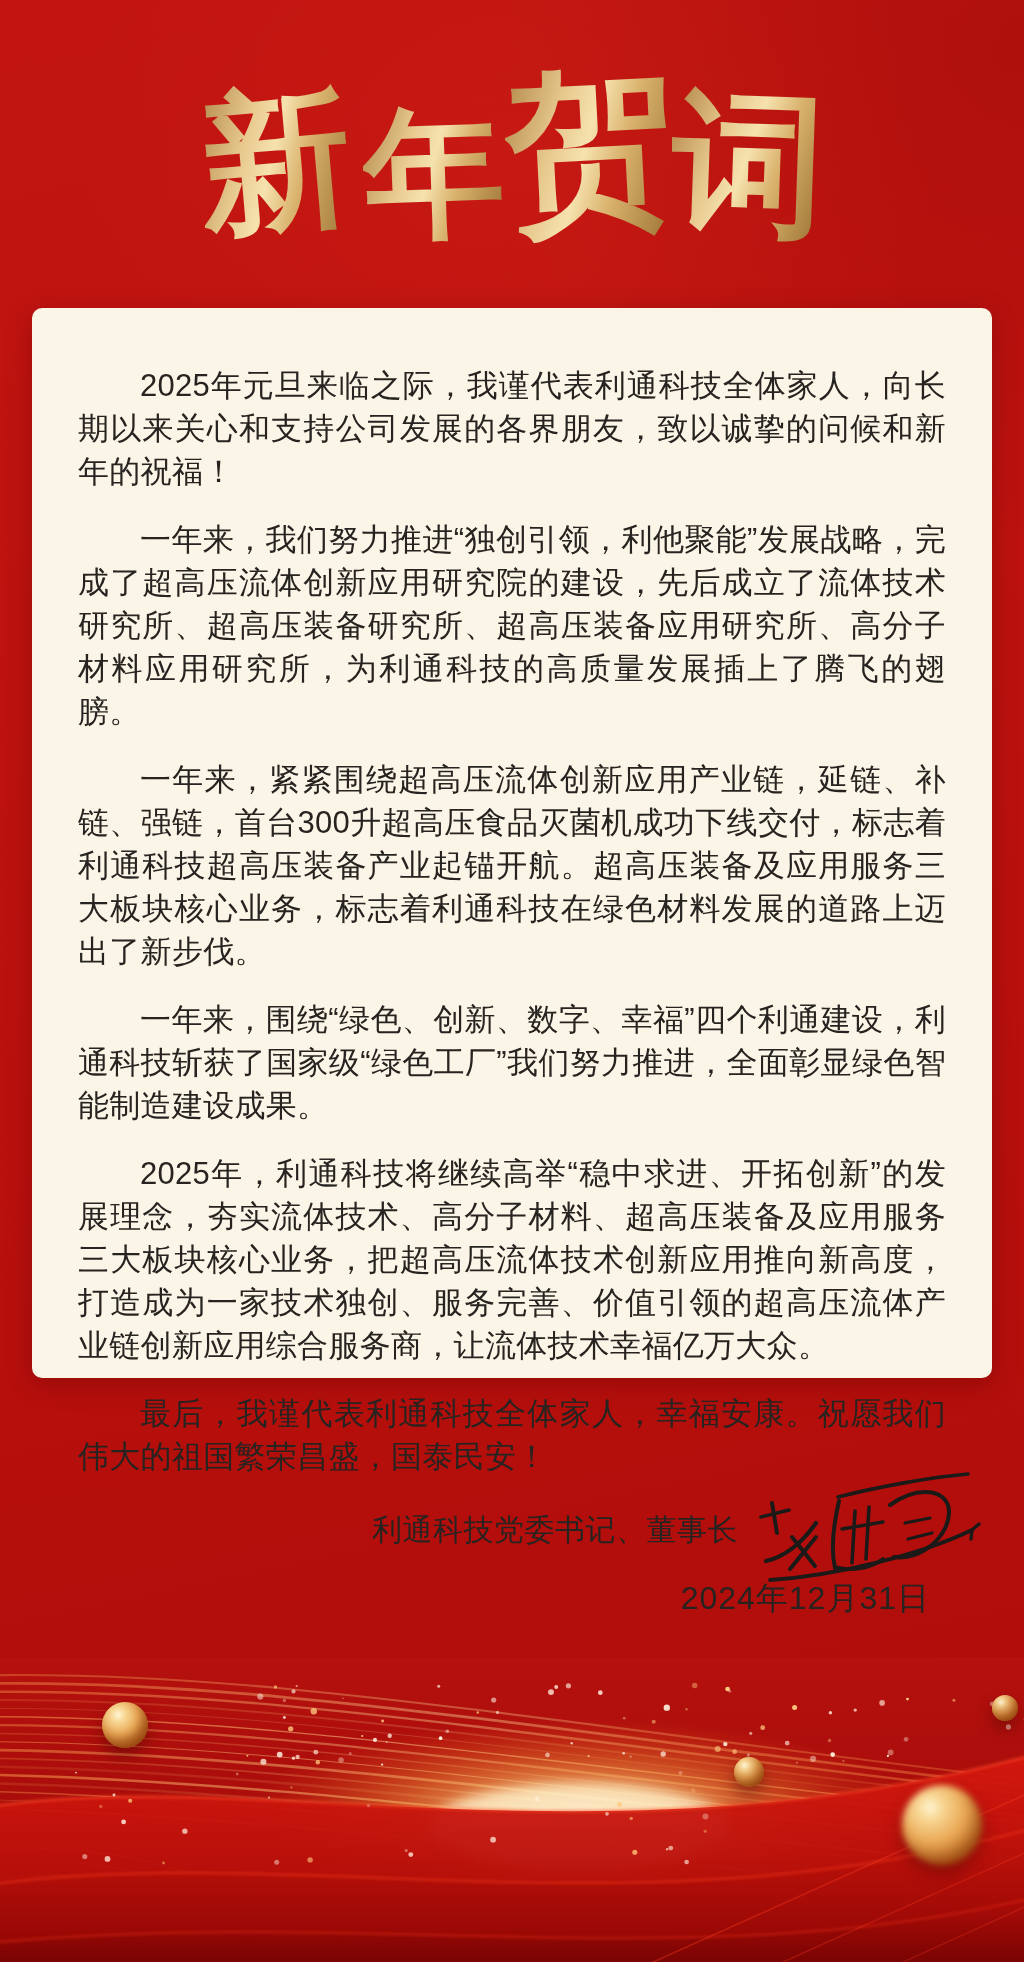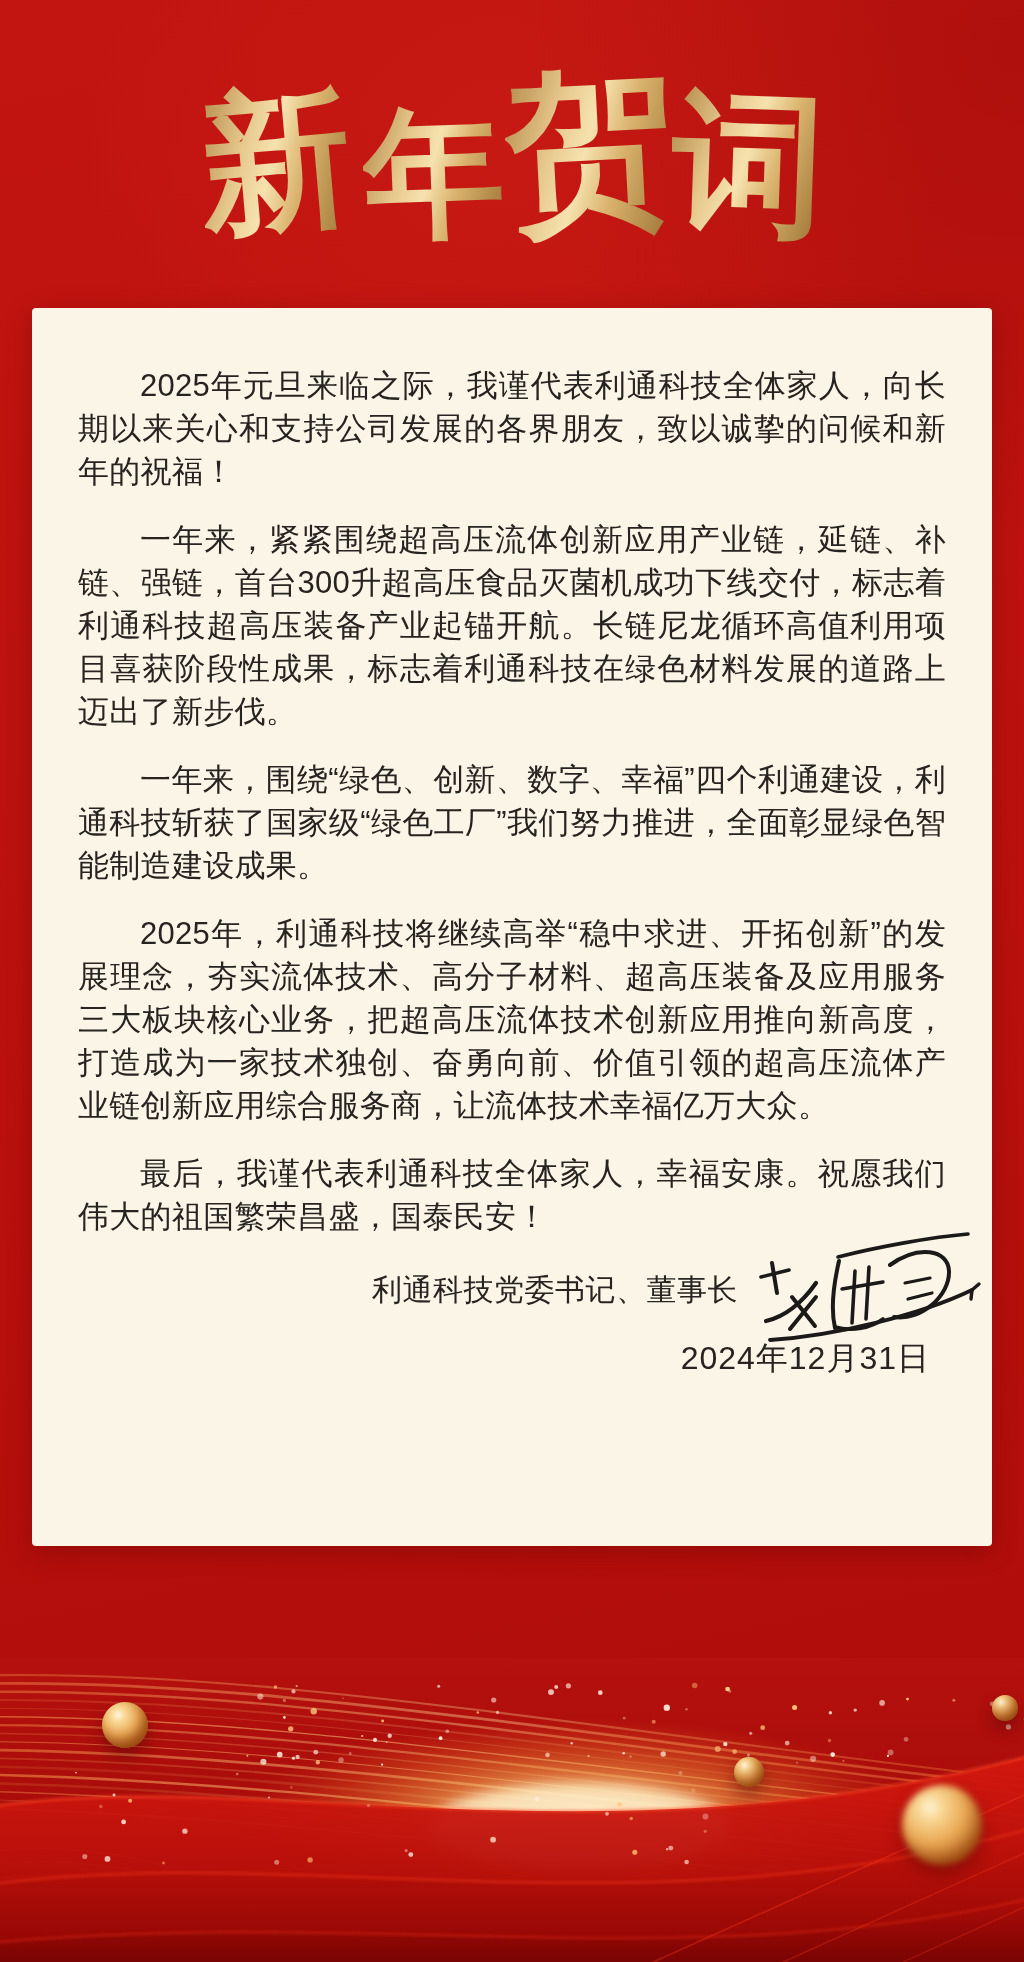--- a/index.html
+++ b/index.html
@@ -39,23 +39,23 @@
     color:transparent;
   }
   .tchar0{transform:rotate(-5deg) translateY(5px);}
   .tchar1{transform:rotate(-2deg) translateY(17px) scale(.93);}
   .tchar2{transform:rotate(-3deg) translateY(-8px) scale(1.12);}
   .tchar3{transform:rotate(2deg)  translateY(8px)  scale(1.02);}
 
   
   .card{
     position:absolute;left:32px;top:308px;
-    width:960px;height:1238px;
+    width:960px;height:1070px;
     background:var(--card_cream);
-    border-radius:4px;
+    border-radius:10px;
     padding:56px 46px 0 46px;
     box-shadow:0 6px 24px rgba(90,5,3,.35);
   }
   .para{
     font-size:31px;line-height:43px;
     color:var(--text_dark);
     text-align:justify;
     text-indent:2em;
     margin:0 0 25px 0;
     letter-spacing:.3px;
@@ -92,23 +92,24 @@
 
 <div class="page">
 
   <div class="title">
     <span><span class="tchar tchar0">新</span><span class="tchar tchar1">年</span><span class="tchar tchar2">贺</span><span class="tchar tchar3">词</span></span>
   </div>
 
   <section class="card">
     <div>
         <p class="para">2025年元旦来临之际，我谨代表利通科技全体家人，向长期以来关心和支持公司发展的各界朋友，致以诚挚的问候和新年的祝福！</p>
-        <p class="para">一年来，紧紧围绕超高压流体创新应用产业链，延链、补链、强链，首台300升超高压食品灭菌机成功下线交付，标志着利通科技超高压装备产业起锚开航。长链尼龙循环高值利用项目喜获阶段性成果，标志着利通科技在绿色材料发展的道路上迈出了新步伐。</p>
+        <p class="para">一年来，我们努力推进“独创引领，利他聚能”发展战略，完成了超高压流体创新应用研究院的建设，先后成立了流体技术研究所、超高压装备研究所、超高压装备应用研究所、高分子材料应用研究所，为利通科技的高质量发展插上了腾飞的翅膀。</p>
+        <p class="para">一年来，紧紧围绕超高压流体创新应用产业链，延链、补链、强链，首台300升超高压食品灭菌机成功下线交付，标志着利通科技超高压装备产业起锚开航。超高压装备及应用服务三大板块核心业务，标志着利通科技在绿色材料发展的道路上迈出了新步伐。</p>
         <p class="para">一年来，围绕“绿色、创新、数字、幸福”四个利通建设，利通科技斩获了国家级“绿色工厂”我们努力推进，全面彰显绿色智能制造建设成果。</p>
-        <p class="para">2025年，利通科技将继续高举“稳中求进、开拓创新”的发展理念，夯实流体技术、高分子材料、超高压装备及应用服务三大板块核心业务，把超高压流体技术创新应用推向新高度，打造成为一家技术独创、奋勇向前、价值引领的超高压流体产业链创新应用综合服务商，让流体技术幸福亿万大众。</p>
+        <p class="para">2025年，利通科技将继续高举“稳中求进、开拓创新”的发展理念，夯实流体技术、高分子材料、超高压装备及应用服务三大板块核心业务，把超高压流体技术创新应用推向新高度，打造成为一家技术独创、服务完善、价值引领的超高压流体产业链创新应用综合服务商，让流体技术幸福亿万大众。</p>
         <p class="para">最后，我谨代表利通科技全体家人，幸福安康。祝愿我们伟大的祖国繁荣昌盛，国泰民安！</p>
       </div>
 
     <div class="sig-row">
       <span class="role">利通科技党委书记、董事长</span>
       <svg class="signature" viewBox="0 0 240 120" fill="none" stroke="#1c1a18" stroke-linecap="round" stroke-linejoin="round">
 
         <path d="M96,30 C135,20 190,10 226,7" stroke-width="3.6"></path>
 
         <path d="M30,36 L35,66" stroke-width="4"></path>

